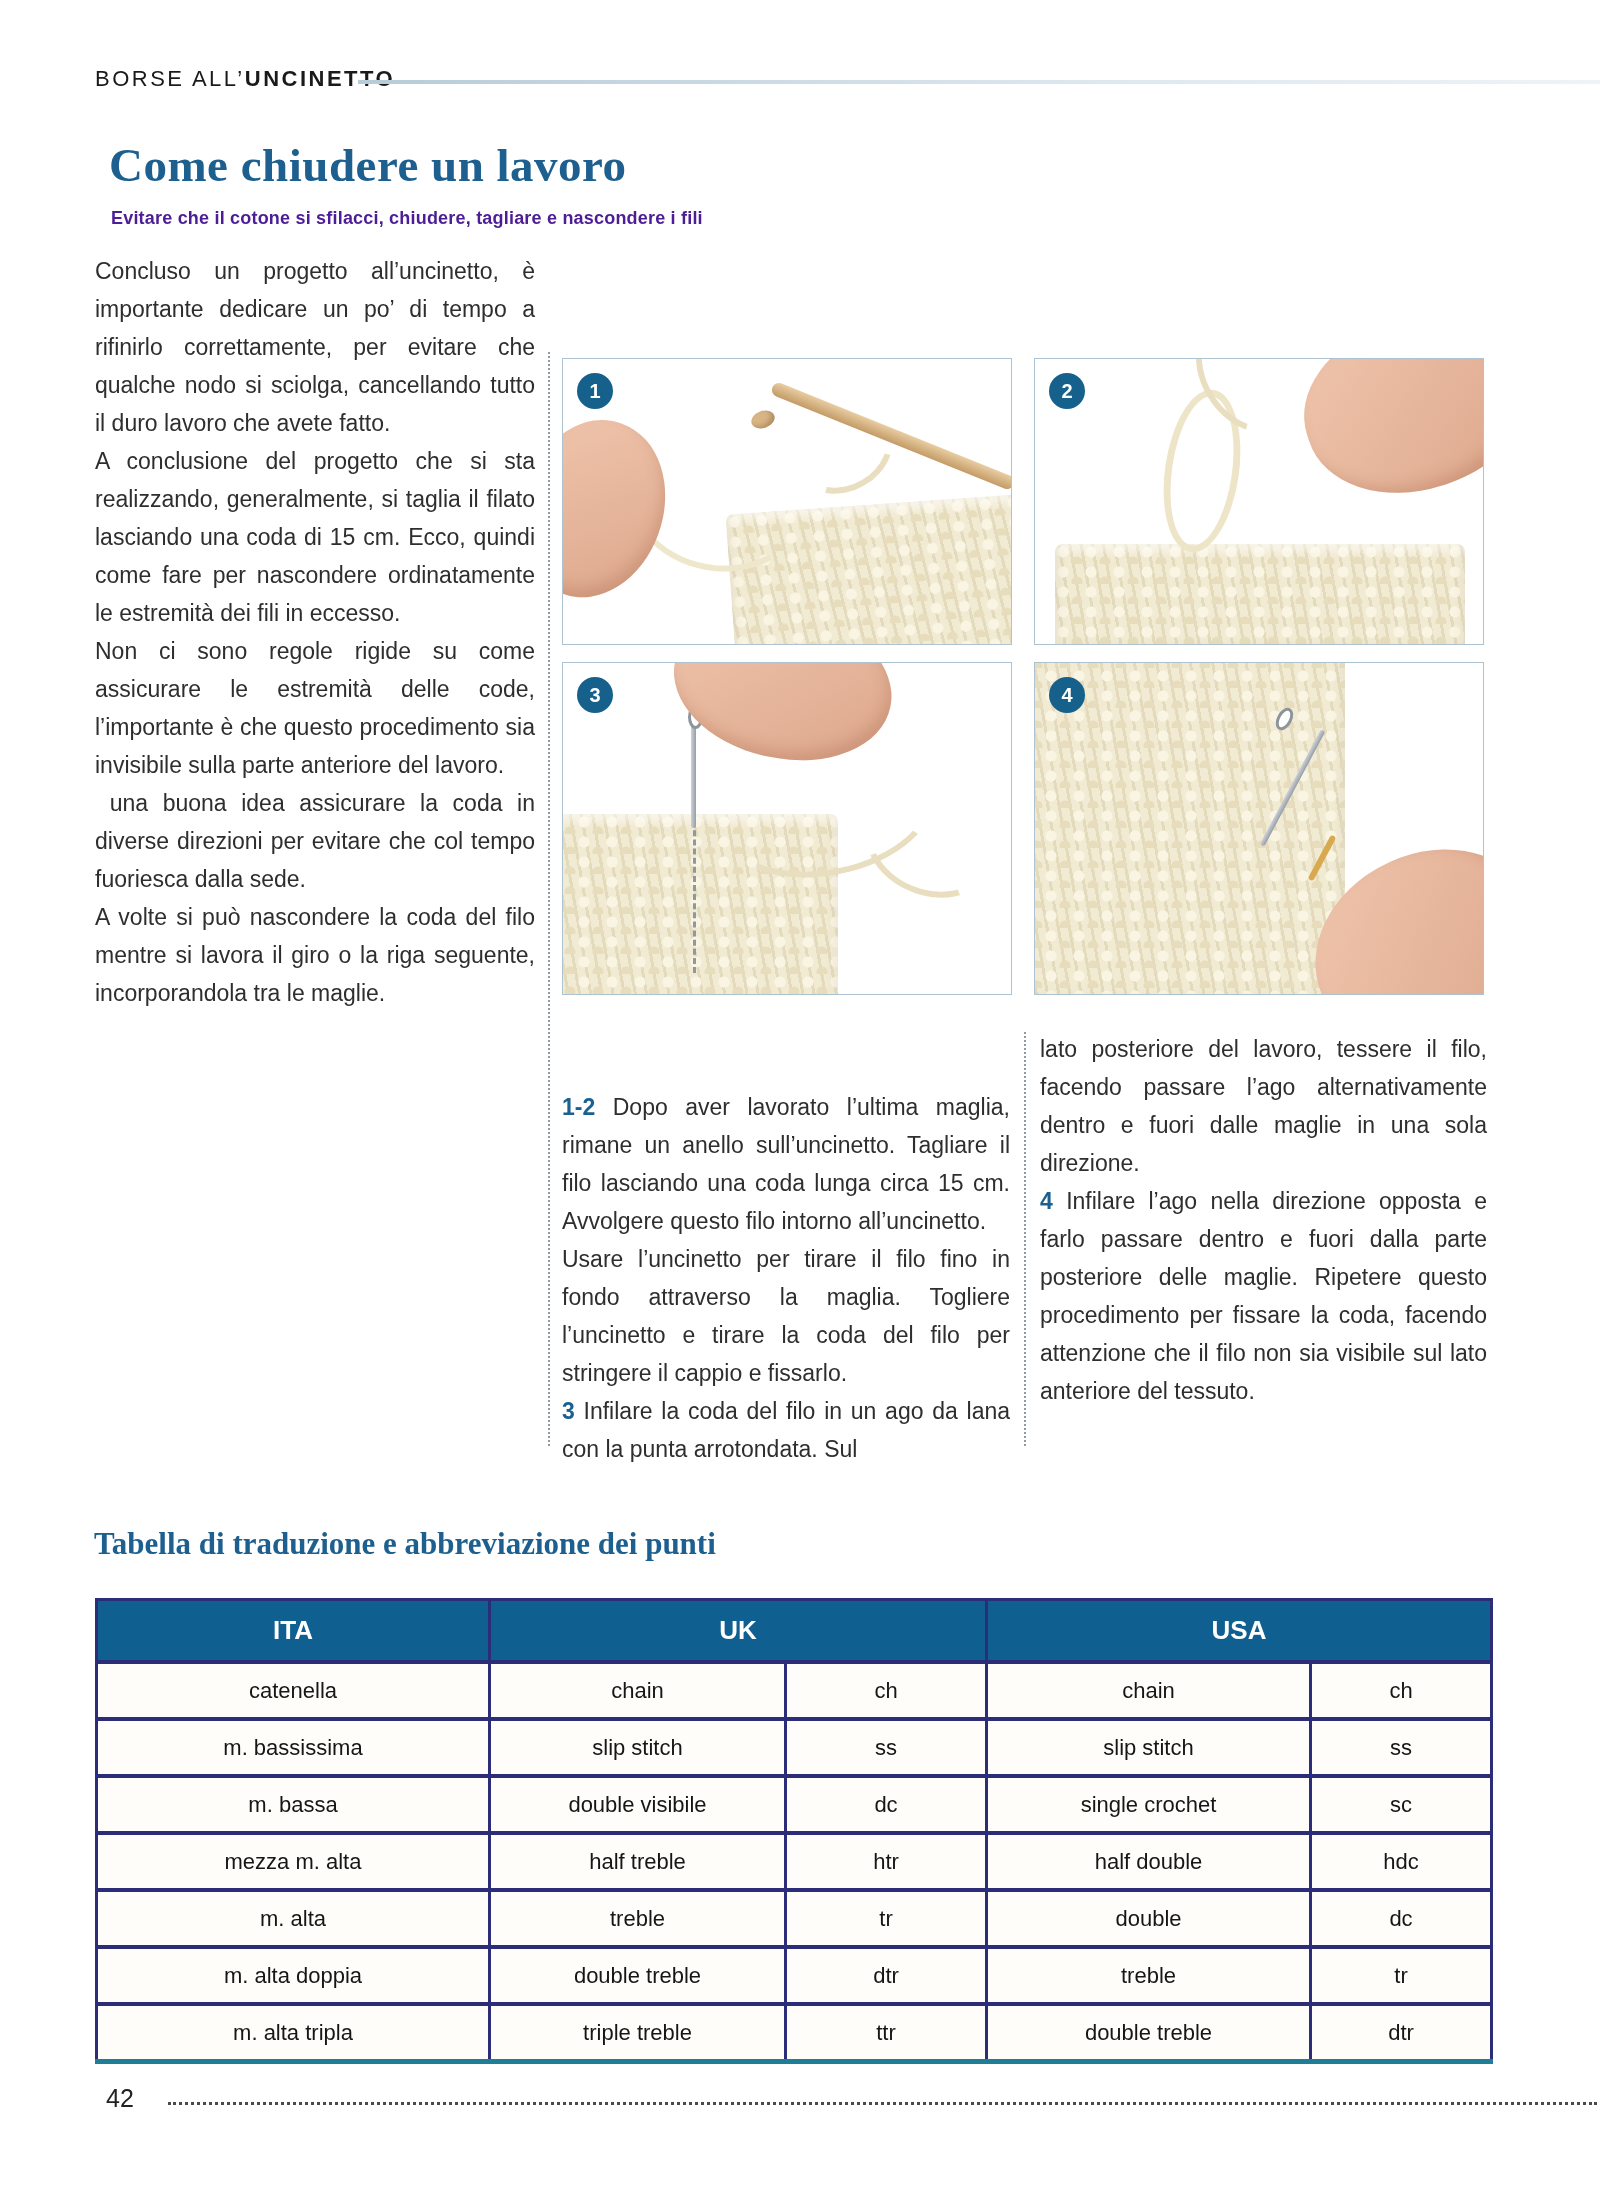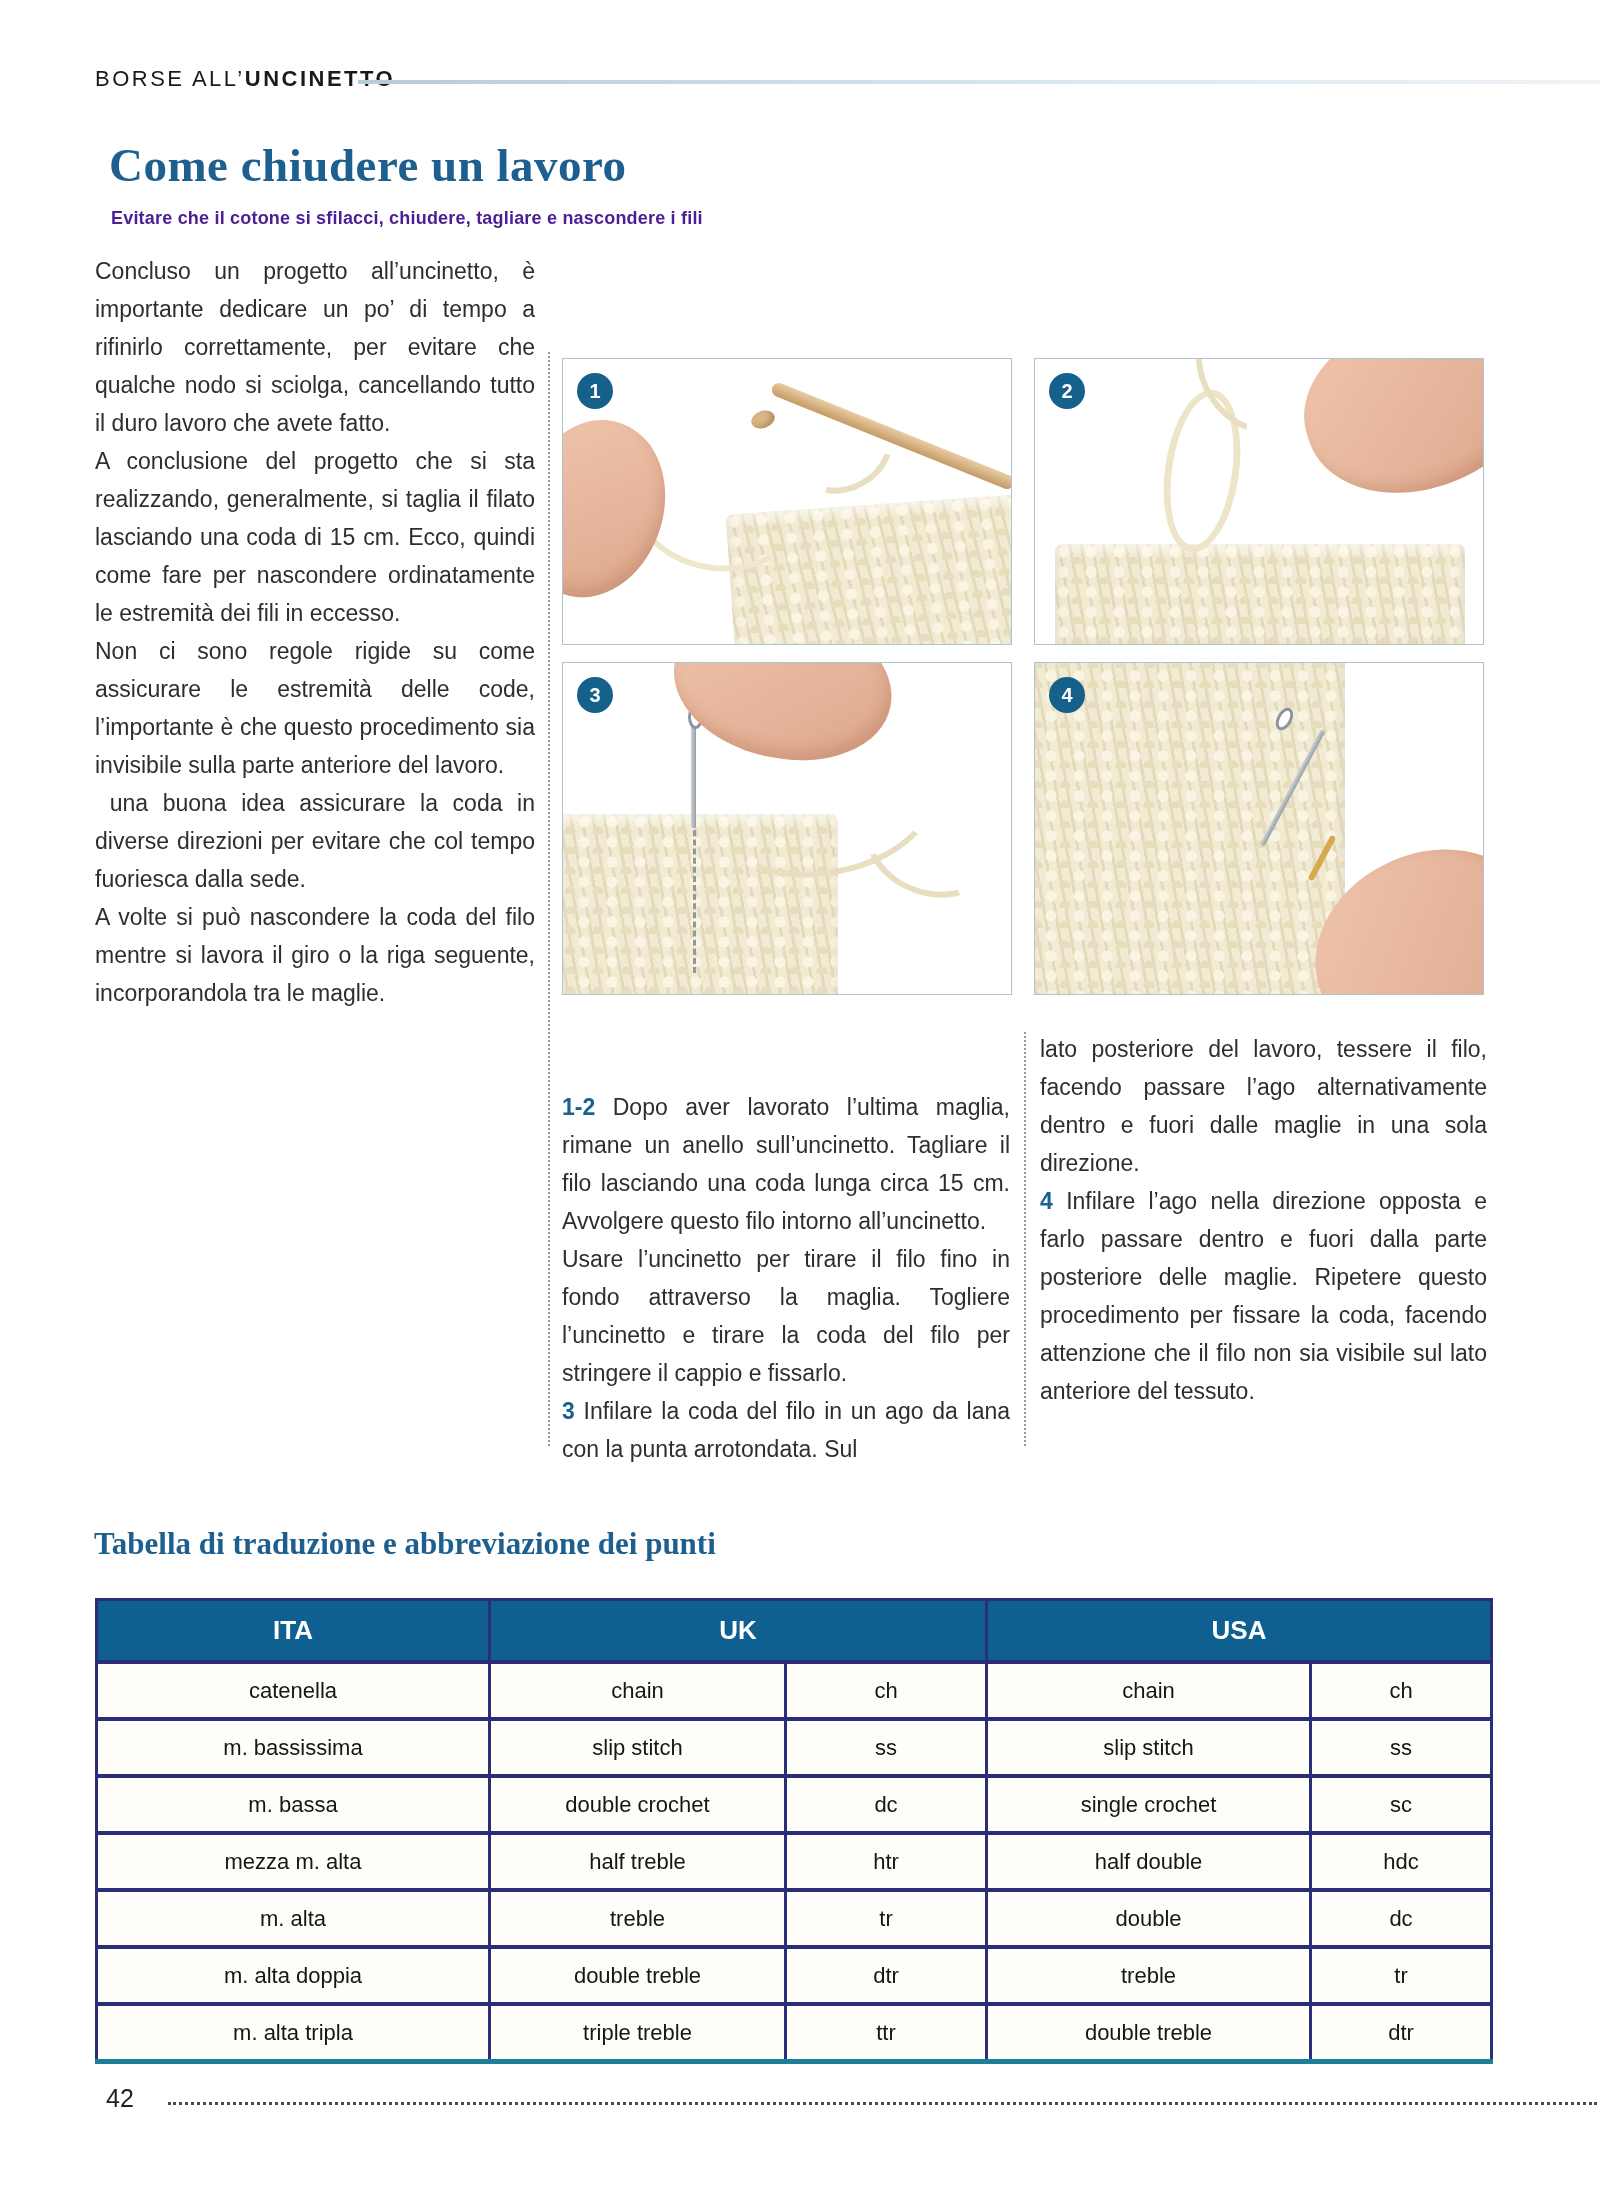--- a/index.html
+++ b/index.html
@@ -196,21 +196,21 @@
       </tr>
       <tr>
         <td>m. bassissima</td>
         <td>slip stitch</td>
         <td>ss</td>
         <td>slip stitch</td>
         <td>ss</td>
       </tr>
       <tr>
         <td>m. bassa</td>
-        <td>double crochet</td>
+        <td>double visibile</td>
         <td>dc</td>
         <td>single crochet</td>
         <td>sc</td>
       </tr>
       <tr>
         <td>mezza m. alta</td>
         <td>half treble</td>
         <td>htr</td>
         <td>half double</td>
         <td>hdc</td>

